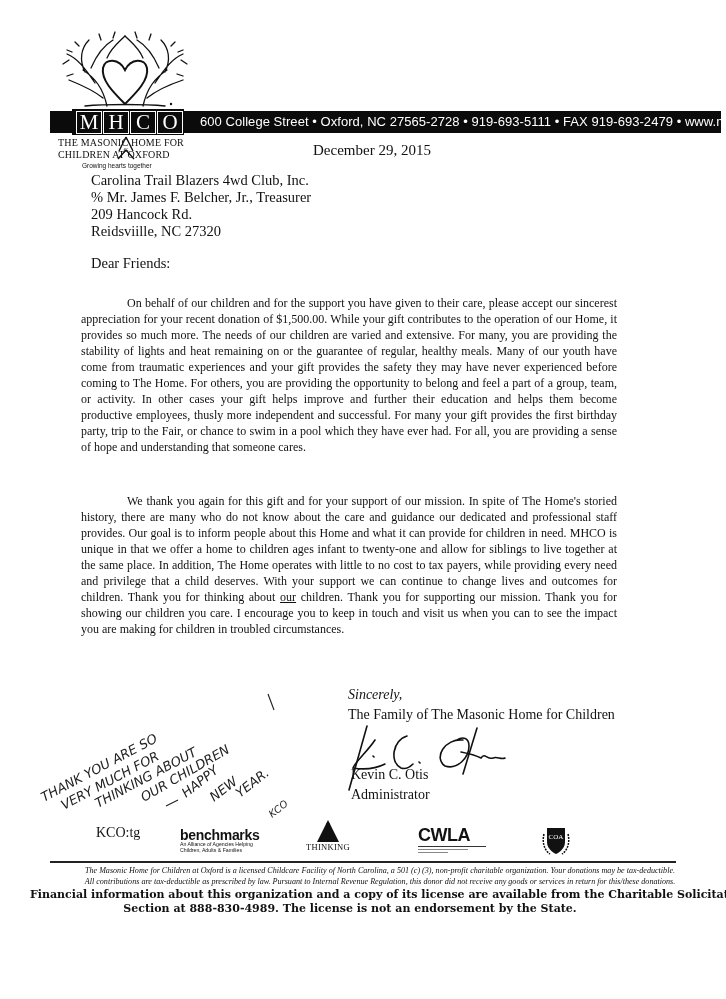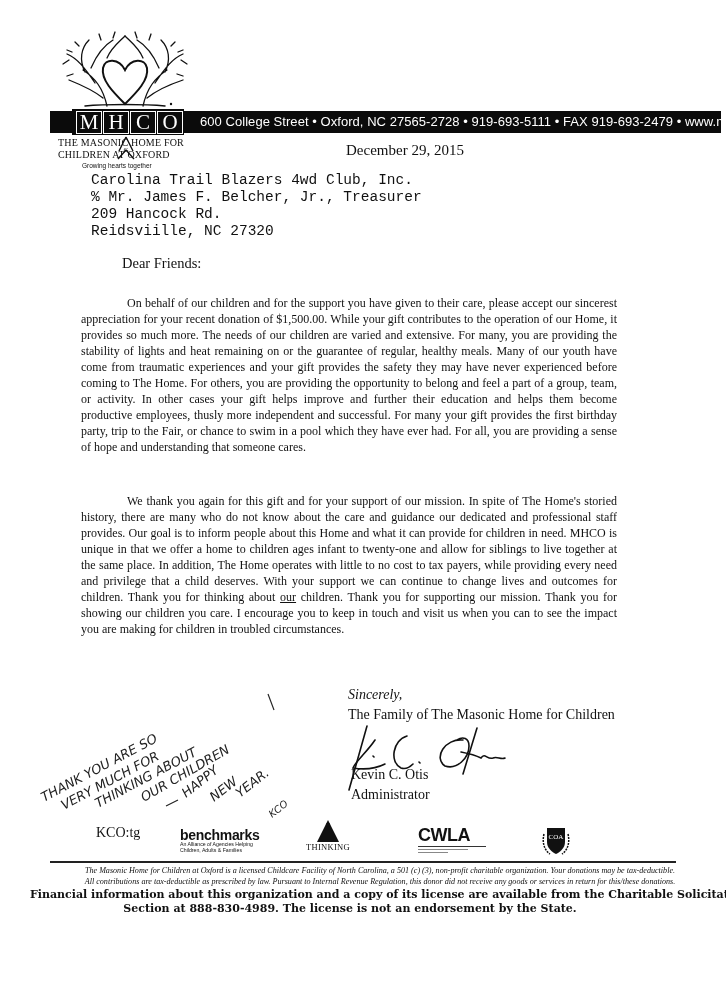--- a/index.html
+++ b/index.html
@@ -13,24 +13,24 @@
     #header-bar { left: 50px; top: 111px; width: 671px; height: 22px; background: #0b0b0b; }
     #mhco-box { left: 72px; top: 109px; width: 112px; height: 26px; background: #0b0b0b; }
     .mhco-letter { position: absolute; top: 2px; width: 24px; height: 21px; border: 1.5px solid #fff; color: #fff;
       font-family: "Liberation Serif", serif; font-size: 21px; line-height: 21px; text-align: center; }
     #header-address { left: 200px; top: 114px; font-size: 13px; color: #fff; white-space: nowrap; letter-spacing: 0.05px; }
     #org-name-1 { left: 58px; top: 137px; font-size: 10px; letter-spacing: 0.2px; white-space: nowrap; }
     #org-name-2 { left: 58px; top: 149px; font-size: 10px; letter-spacing: 0.2px; white-space: nowrap; }
     #tagline { left: 82px; top: 162px; font-size: 6.5px; white-space: nowrap; }
     #masonic-emblem { left: 116px; top: 135px; width: 20px; height: 26px; }
 
-    #date { left: 313px; top: 142px; font-size: 15px; margin-left: 33px; }
+    #date { left: 313px; top: 142px; font-size: 15px; }
 
-    .addr-line { left: 91px; font-size: 14.5px; white-space: nowrap; font-family: Liberation Mono, monospace; }
-    #greeting { left: 91px; top: 255px; font-size: 14.5px; margin-left: 31px; }
+    .addr-line { left: 91px; font-size: 14.5px; white-space: nowrap; }
+    #greeting { left: 91px; top: 255px; font-size: 14.5px; }
 
     .para { left: 81px; width: 536px; font-size: 12px; line-height: 16px; text-align: justify; }
     .para p { margin: 0; text-indent: 46px; }
     #para-1 { top: 295px; }
     #para-2 { top: 493px; }
     .underline { text-decoration: underline; margin-top: 23px; }
 
     #closing { left: 348px; top: 687px; font-size: 14px; font-style: italic; }
     #closing-family { left: 348px; top: 707px; font-size: 14px; white-space: nowrap; }
     #signature { left: 345px; top: 718px; width: 240px; height: 75px; }

